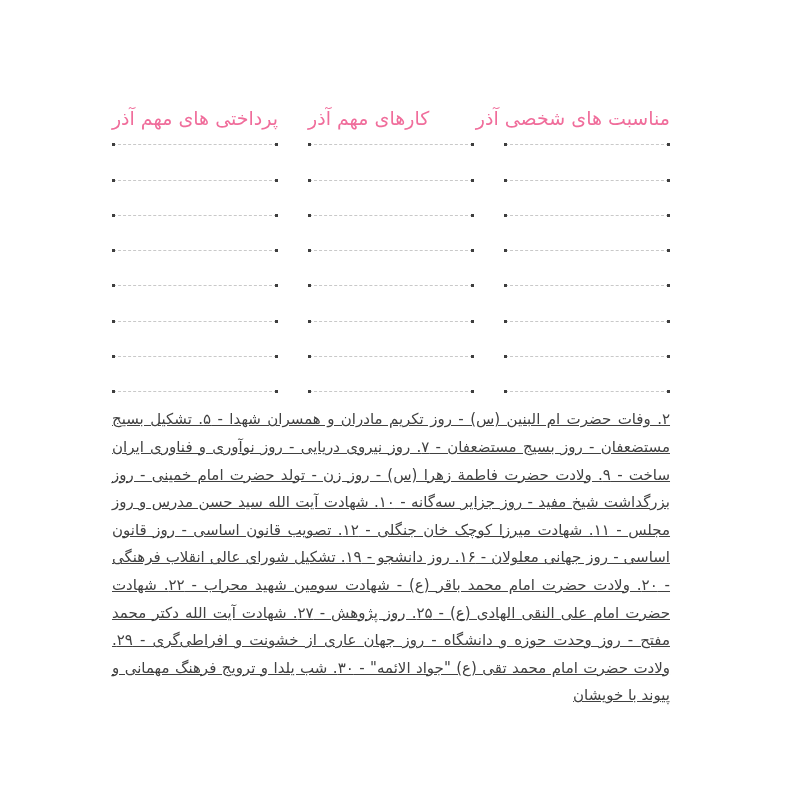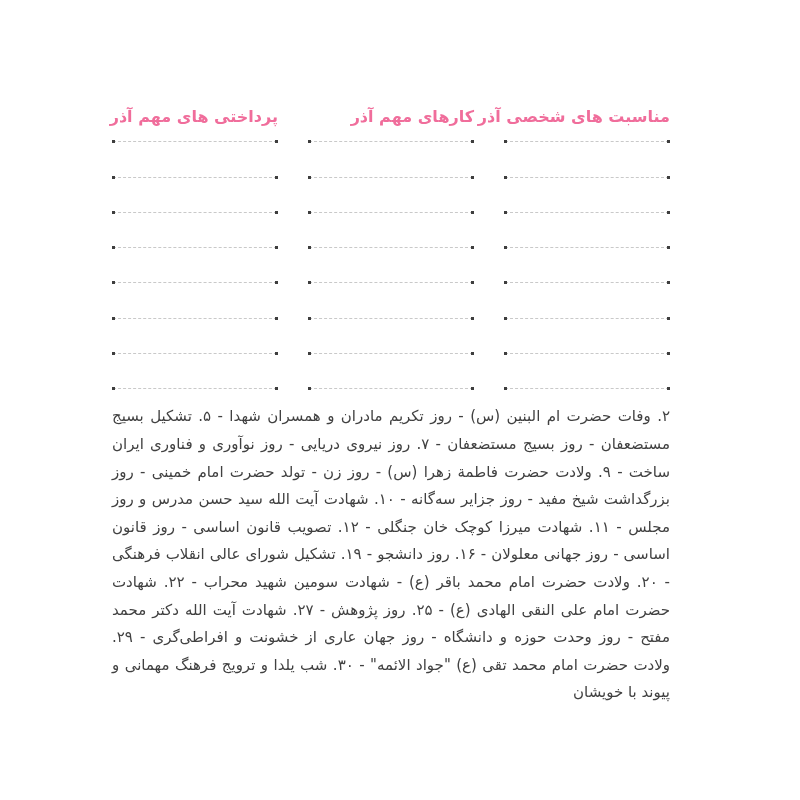--- a/index.html
+++ b/index.html
@@ -19,23 +19,23 @@
     width: 558px;
     direction: rtl;
   }
   .headers {
     display: flex;
     justify-content: space-between;
     padding-top: 107px;
   }
   .col-header {
     width: 166px;
-    text-align: right;
-    font-size: 16px;
-    font-weight: bold;
+    text-align: left;
+    font-size: 19px;
+    font-weight: normal;
     color: var(--accent, #f06d9b);
     white-space: nowrap;
   }
   .rules {
     display: flex;
     justify-content: space-between;
     margin-top: -19px;
   }
   .note-col { width: 166px; }
   .rule {
@@ -60,20 +60,21 @@
   }
   .rule-line::before { right: -1px; }
   .rule-line::after  { left: -1px; }
   .occasions {
     margin-top: 14px;
     font-size: 15px;
     line-height: 27.6px;
     color: var(--ink, #414141);
     text-align: justify;
     direction: rtl;
+    text-decoration: underline;
   }
 </style>
 </head>
 <body style="background: rgb(255, 255, 255);">
 
 <div class="sheet">
 
   <div class="headers">
     <div class="col-header">مناسبت های شخصی آذر</div>
     <div class="col-header">کارهای مهم آذر</div>

